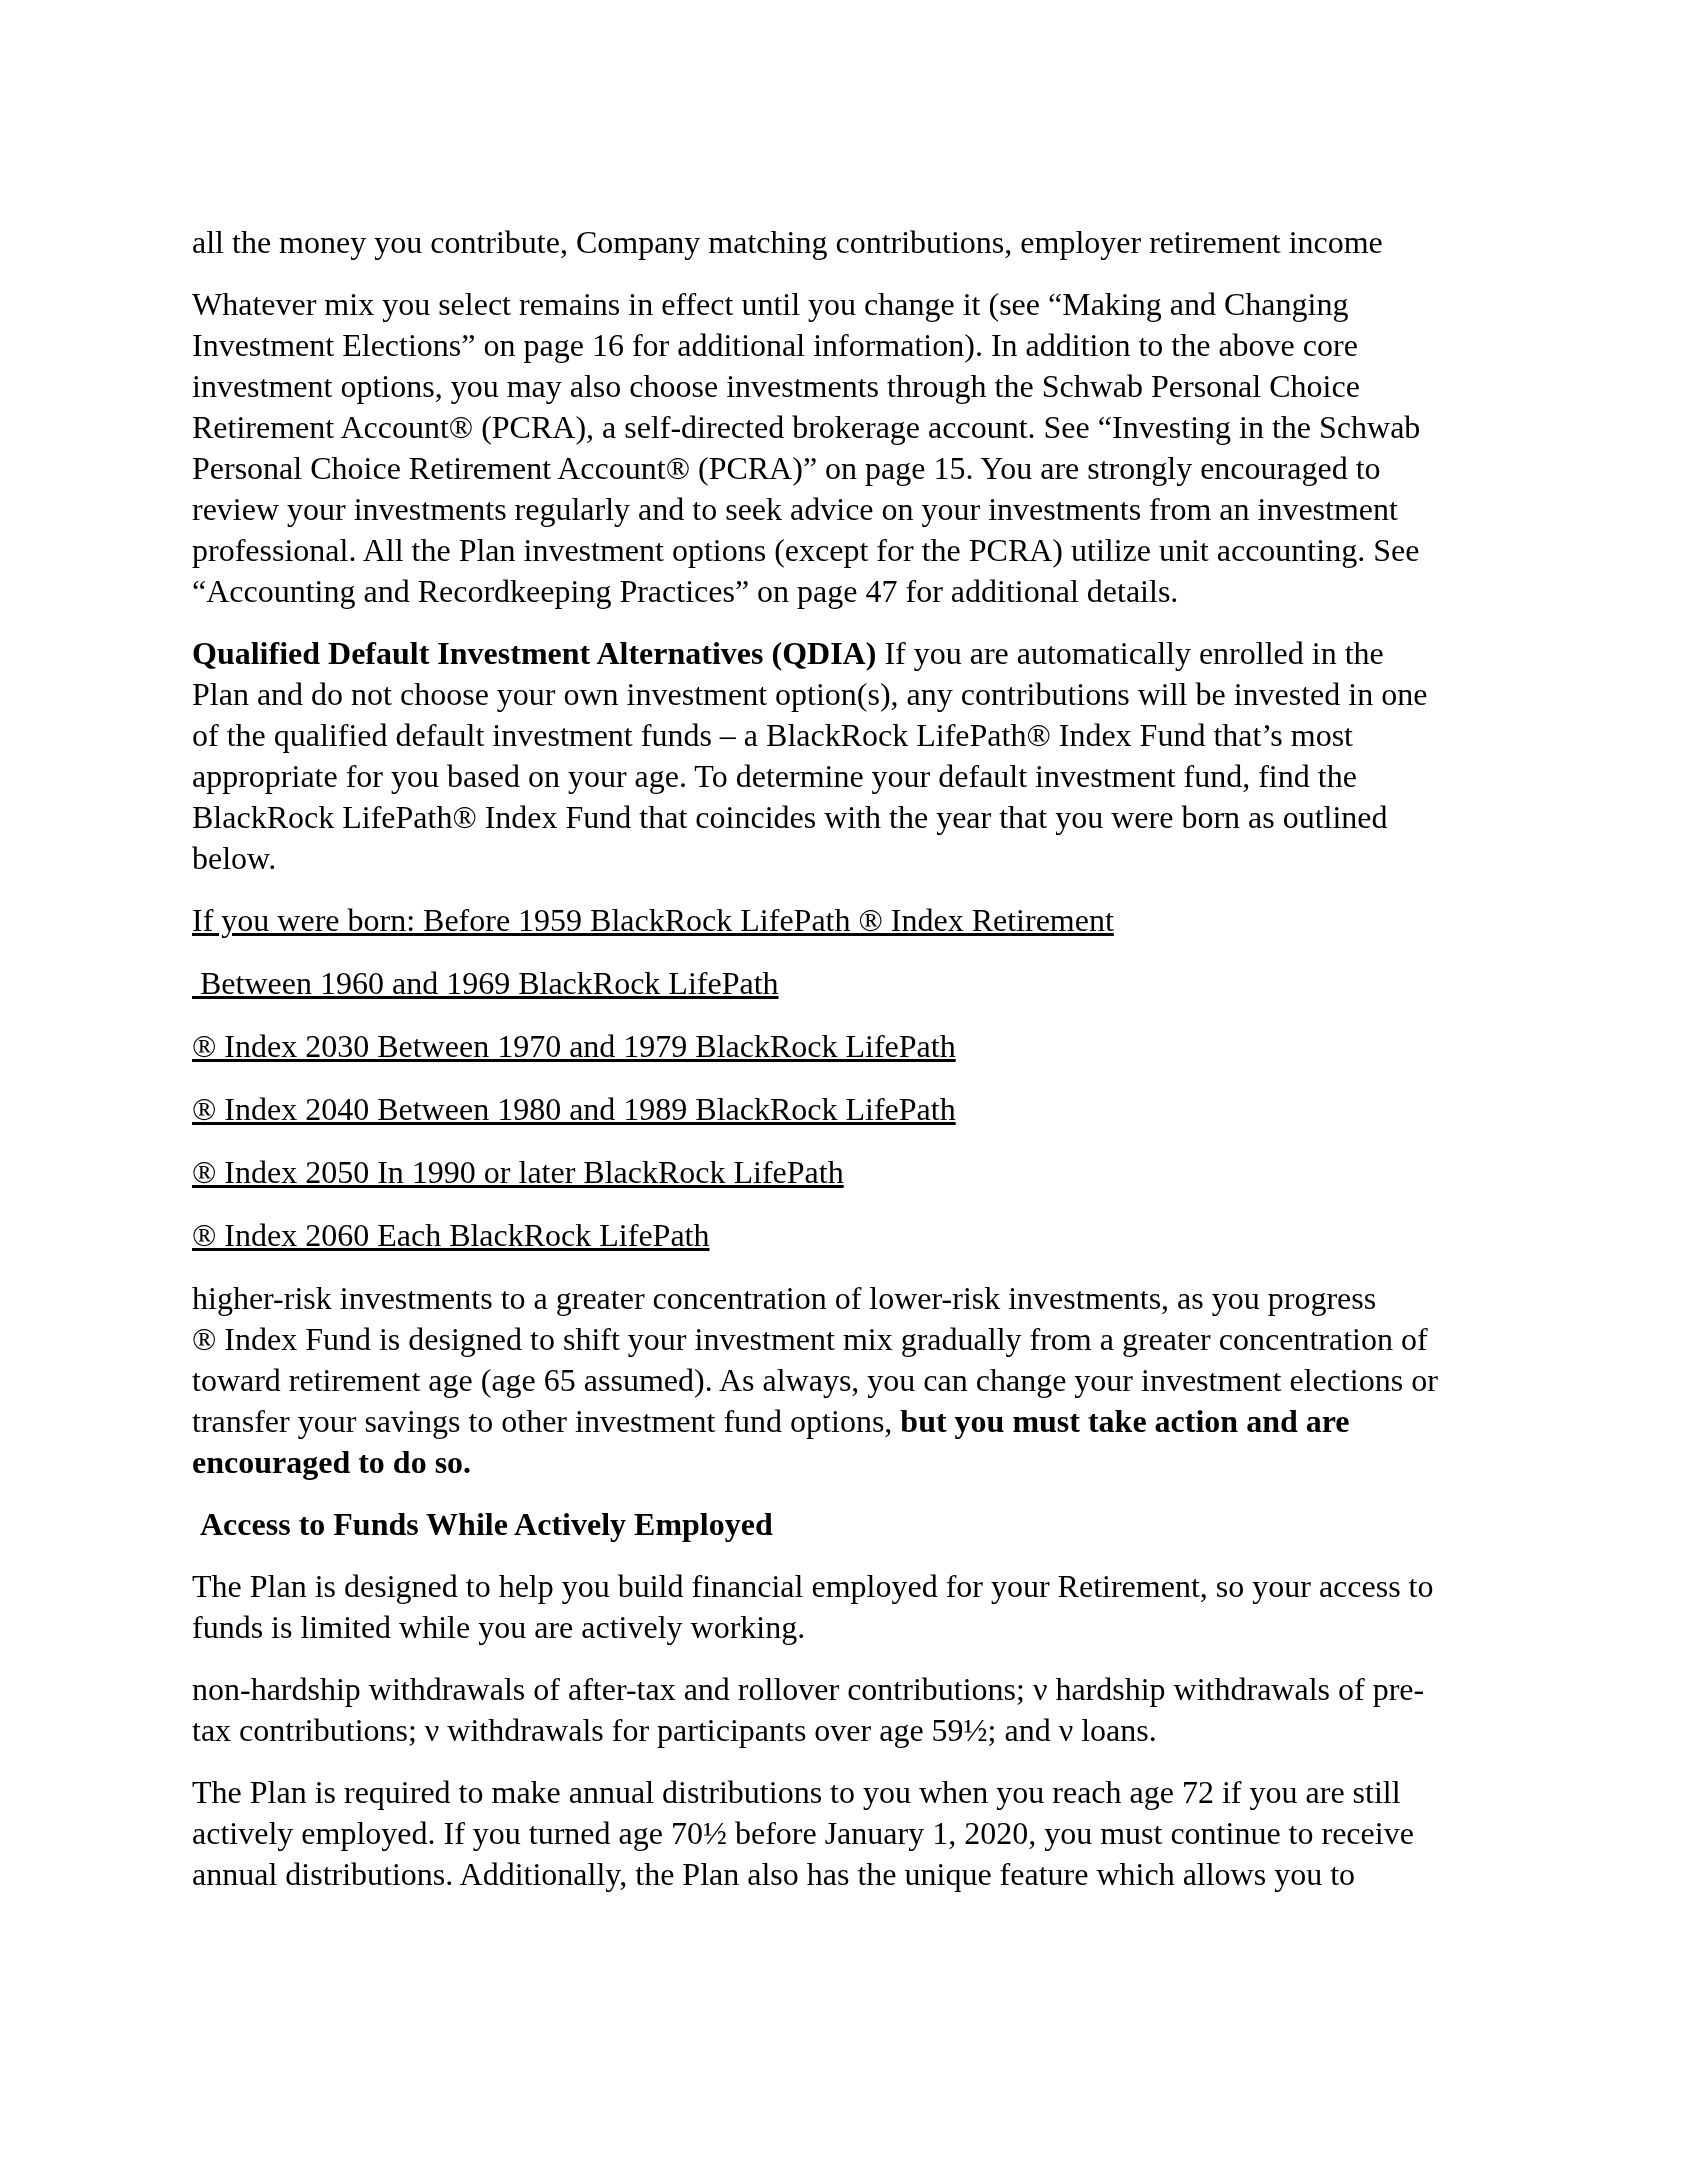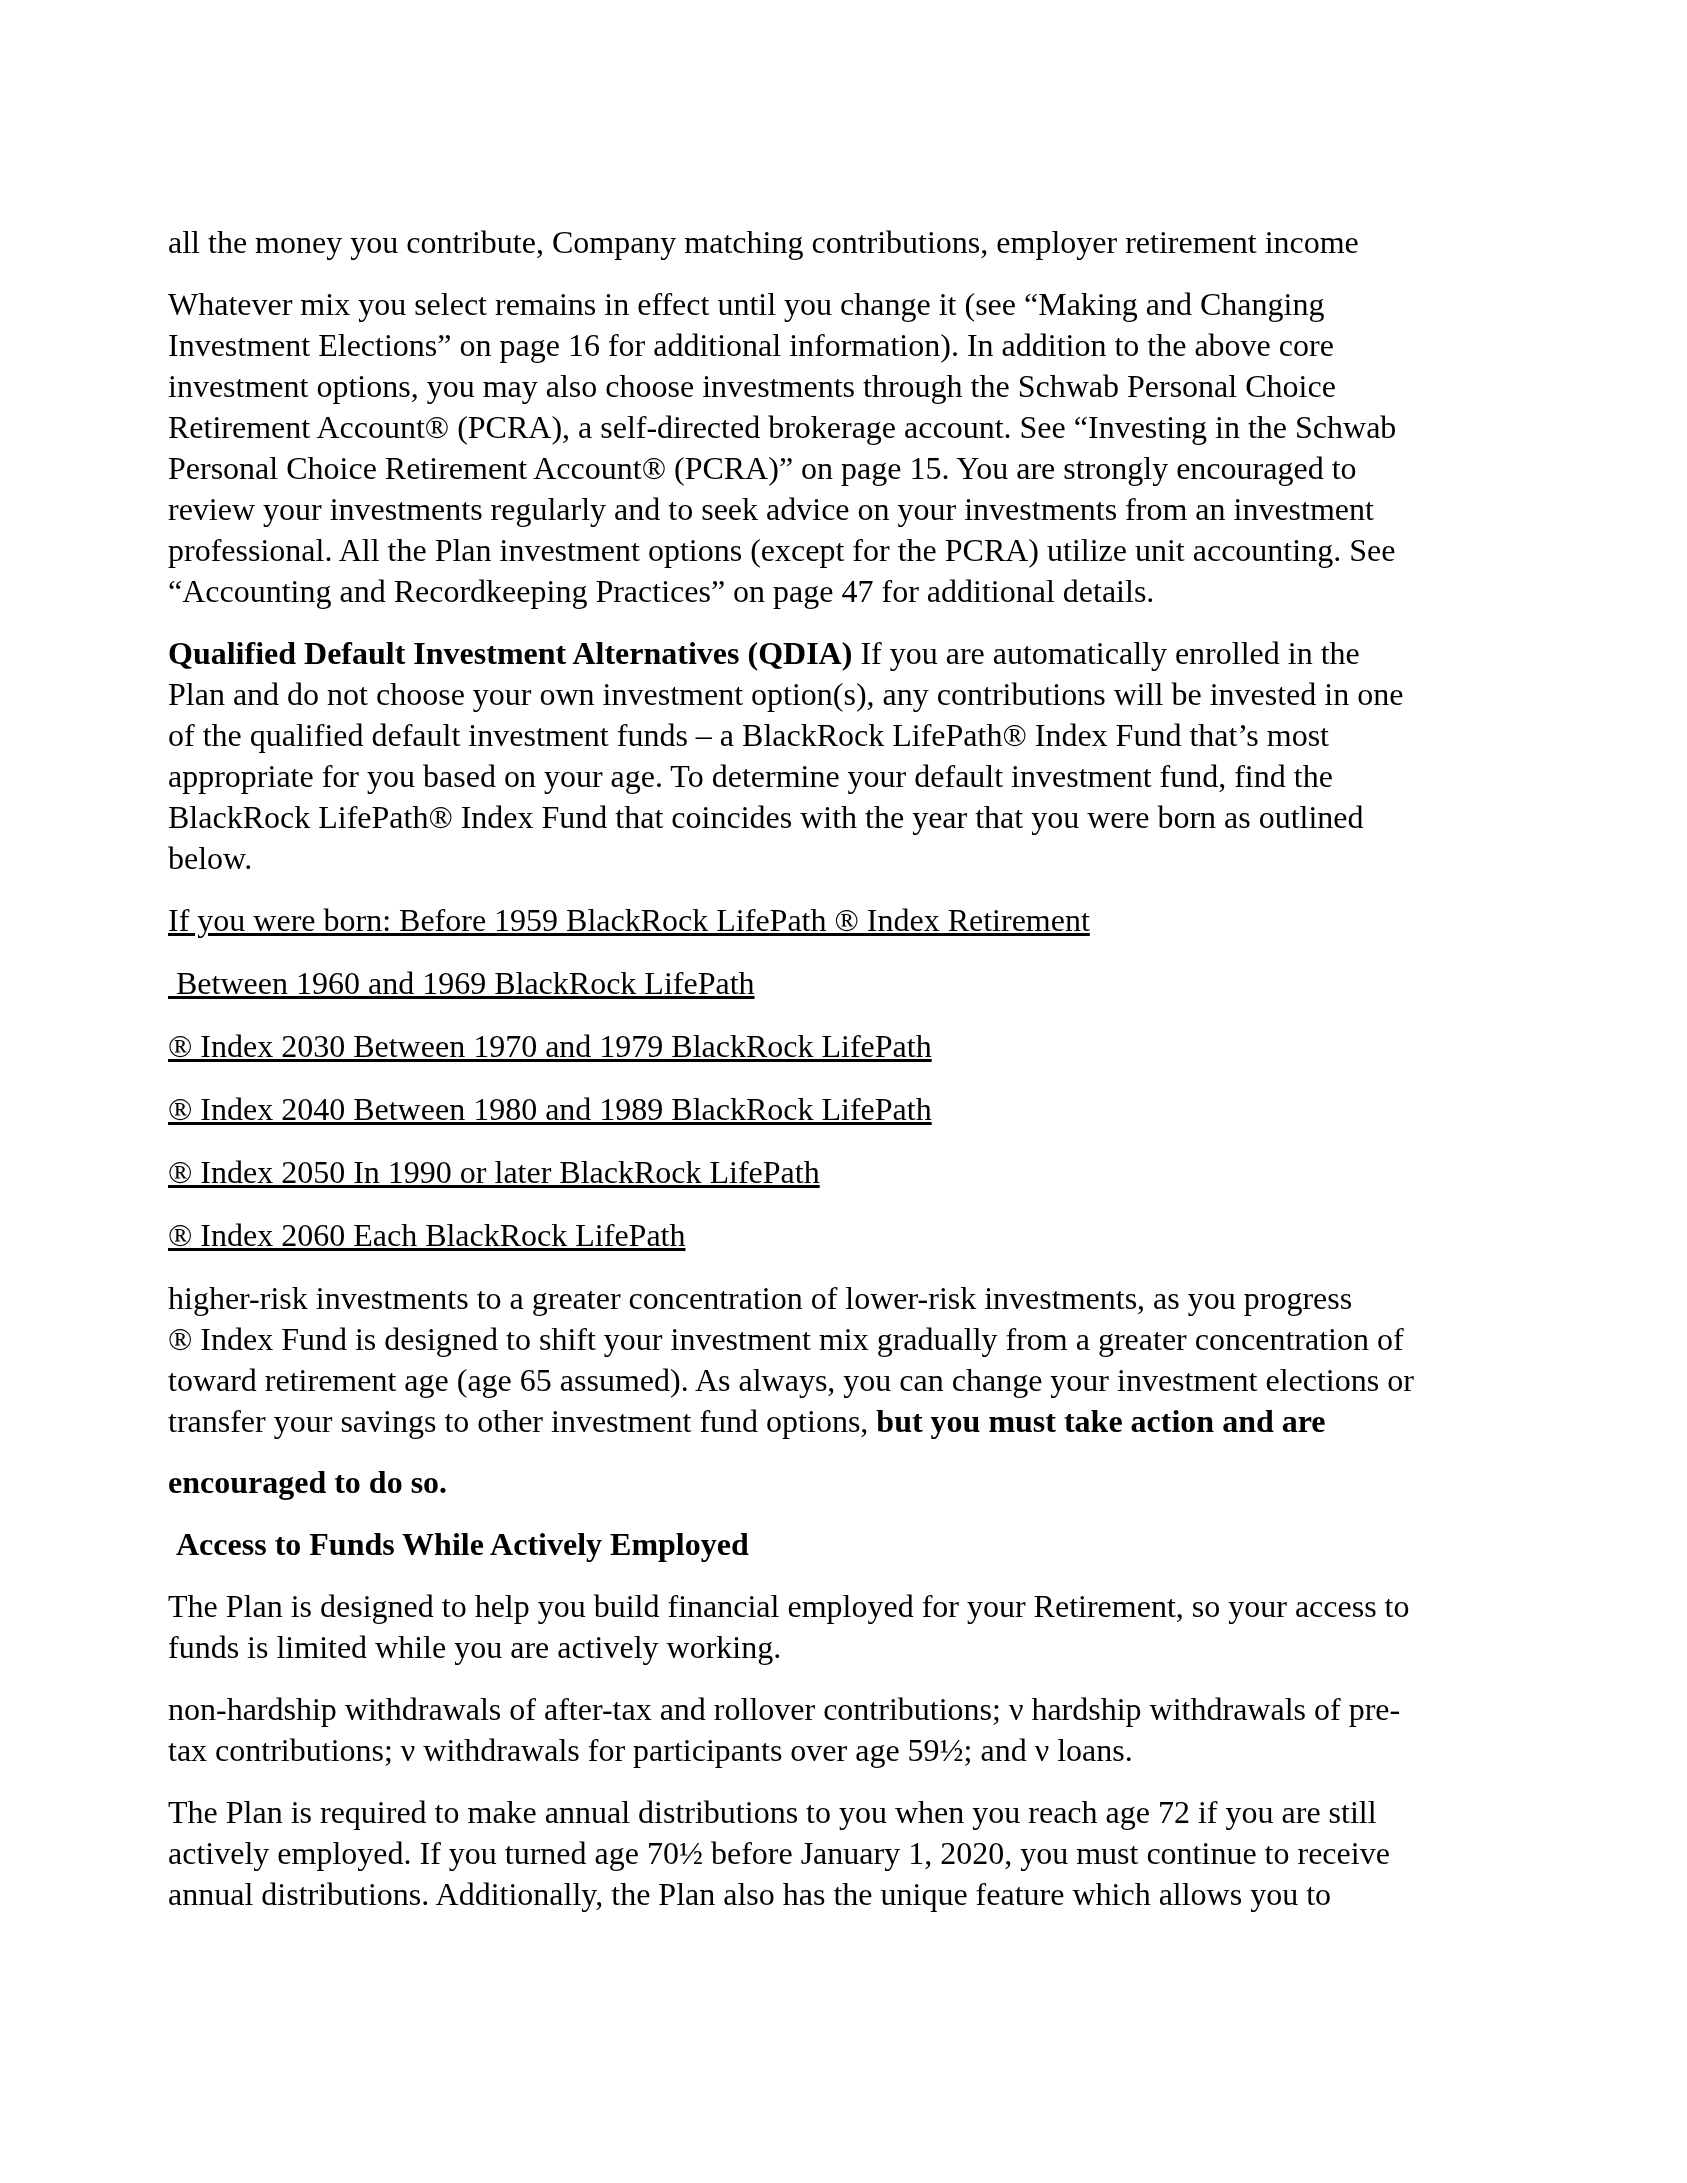--- a/index.html
+++ b/index.html
@@ -10,30 +10,30 @@
     body {
       width: 1687px;
       height: 2183px;
       position: relative;
       overflow: hidden;
       font-family: "Liberation Serif", "DejaVu Serif", serif;
       color: #000000;
     }
     .page {
       position: absolute;
-      left: 168px;
+      left: 192px;
       top: 222px;
       width: 1323px;
     }
     .para {
       font-size: 32px;
       line-height: 41px;
       margin: 0 0 21px 0;
     }
-    .bold { font-weight: bold; margin-top: 20px; }
+    .bold { font-weight: bold; }
     .line { display: block; white-space: nowrap; }
     .fund-line {
       font-size: 32px;
       line-height: 41px;
       margin: 0 0 22px 0;
       white-space: nowrap;
       text-decoration: underline;
     }
     .indent-space { white-space: pre; }
     .heading {

